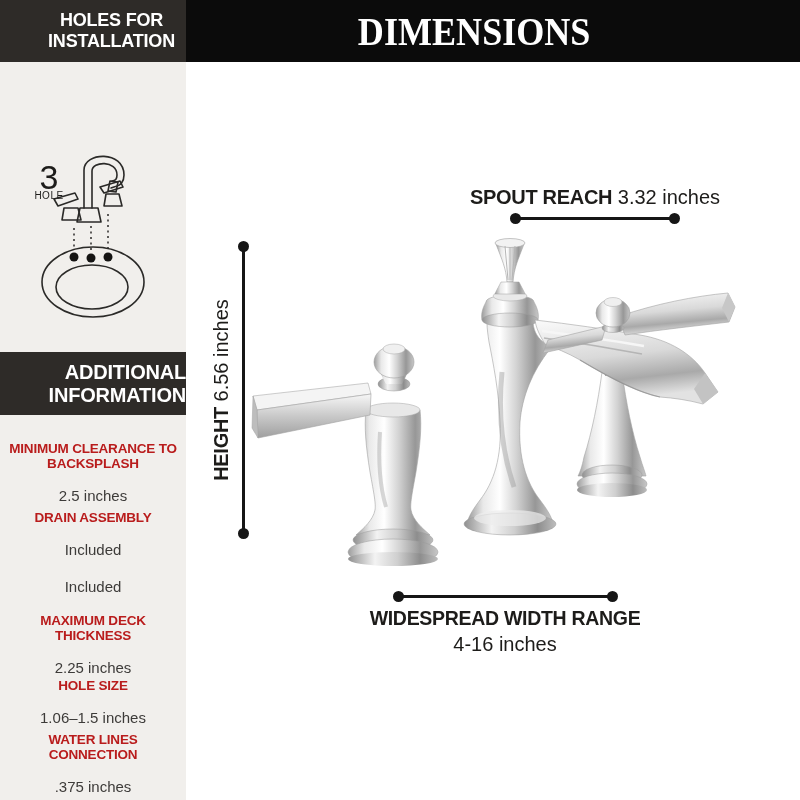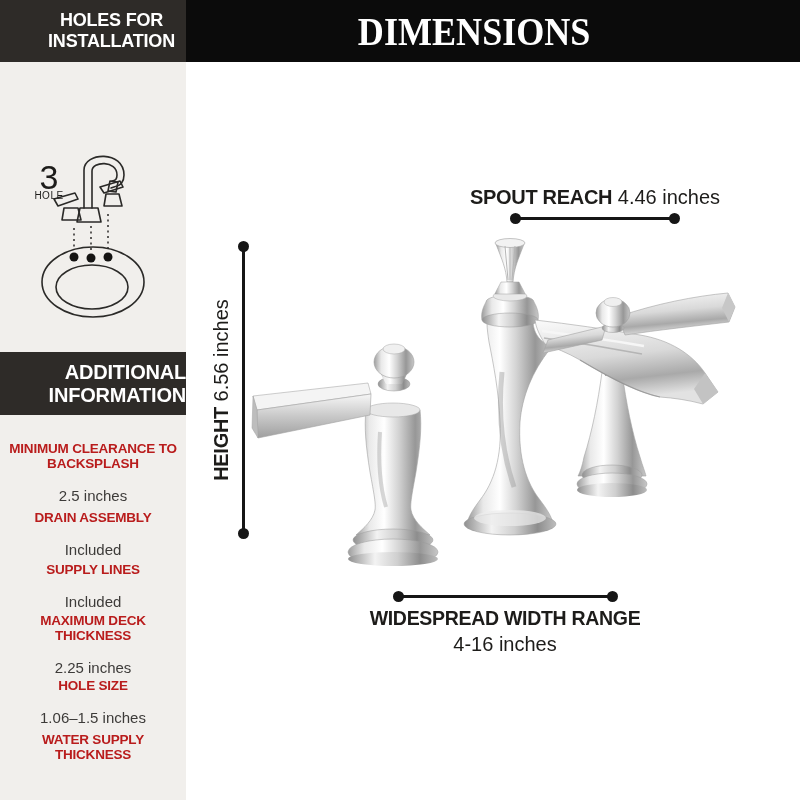--- a/index.html
+++ b/index.html
@@ -97,33 +97,33 @@
 
     <div class="spec-item spec-1">
       <div class="lbl">MINIMUM CLEARANCE TO BACKSPLASH</div>
       <div class="val">2.5 inches</div>
     </div>
     <div class="spec-item spec-2">
       <div class="lbl">DRAIN ASSEMBLY</div>
       <div class="val">Included</div>
     </div>
     <div class="spec-item spec-3">
-      <div class="lbl">SUPPLY LINES</div>
       <div class="val">Included</div>
     </div>
     <div class="spec-item spec-4">
       <div class="lbl">MAXIMUM DECK THICKNESS</div>
       <div class="val">2.25 inches</div>
     </div>
     <div class="spec-item spec-5">
       <div class="lbl">HOLE SIZE</div>
       <div class="val">1.06–1.5 inches</div>
     </div>
     <div class="spec-item spec-6">
-      <div class="lbl">WATER SUPPLY THICKNESS</div>
+      <div class="lbl">WATER LINES CONNECTION</div>
+      <div class="val">.375 inches</div>
     </div>
 
   </div>
 
   <svg class="faucet" width="500" height="360" viewBox="0 0 500 360">
     <defs>
       <linearGradient id="chromeH" x1="0" y1="0" x2="1" y2="0">
         <stop offset="0" stop-color="#9d9d9d"></stop>
           <stop offset=".18" stop-color="#e9e9e9"></stop>
         <stop offset=".38" stop-color="#ffffff"></stop>
@@ -207,21 +207,21 @@
 
       <ellipse cx="144" cy="152" rx="16" ry="7" fill="url(#chromeFoot)" stroke="#9a9a9a" stroke-width=".5"></ellipse>
       <path d="M128,132 C130,142 134,148 136,152 L152,152 C154,148 158,142 160,132 Z" fill="url(#chromeH)"></path>
       <ellipse cx="144" cy="130" rx="20" ry="16" fill="url(#chromeH)" stroke="#a0a0a0" stroke-width=".6"></ellipse>
       <ellipse cx="144" cy="117" rx="11" ry="5" fill="#f0f0f0" stroke="#a8a8a8" stroke-width=".5"></ellipse>
     </g>
   </svg>
 
   <div class="dim-text spout-text">
     <span class="b">SPOUT REACH</span>
-    <span class="r">4.46 inches</span>
+    <span class="r">3.32 inches</span>
   </div>
   <div class="dim-line line-spout">
     <span class="dim-dot d1"></span>
     <span class="dim-dot d2"></span>
   </div>
 
   <div class="dim-text height-text">
     <span class="b">HEIGHT</span>
     <span class="r">6.56 inches</span>
   </div>

